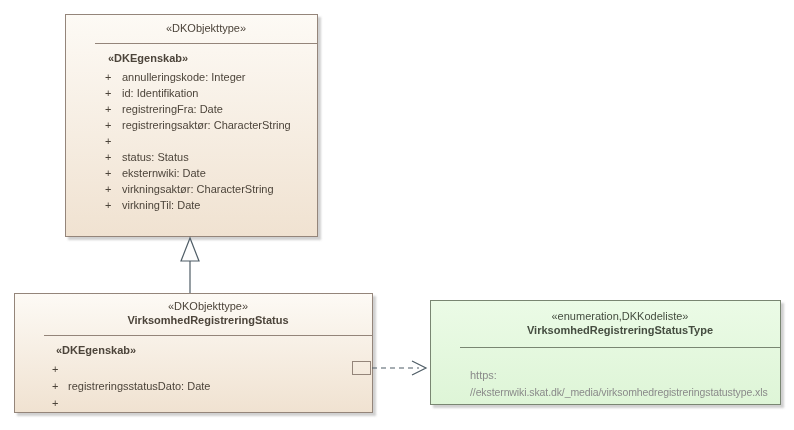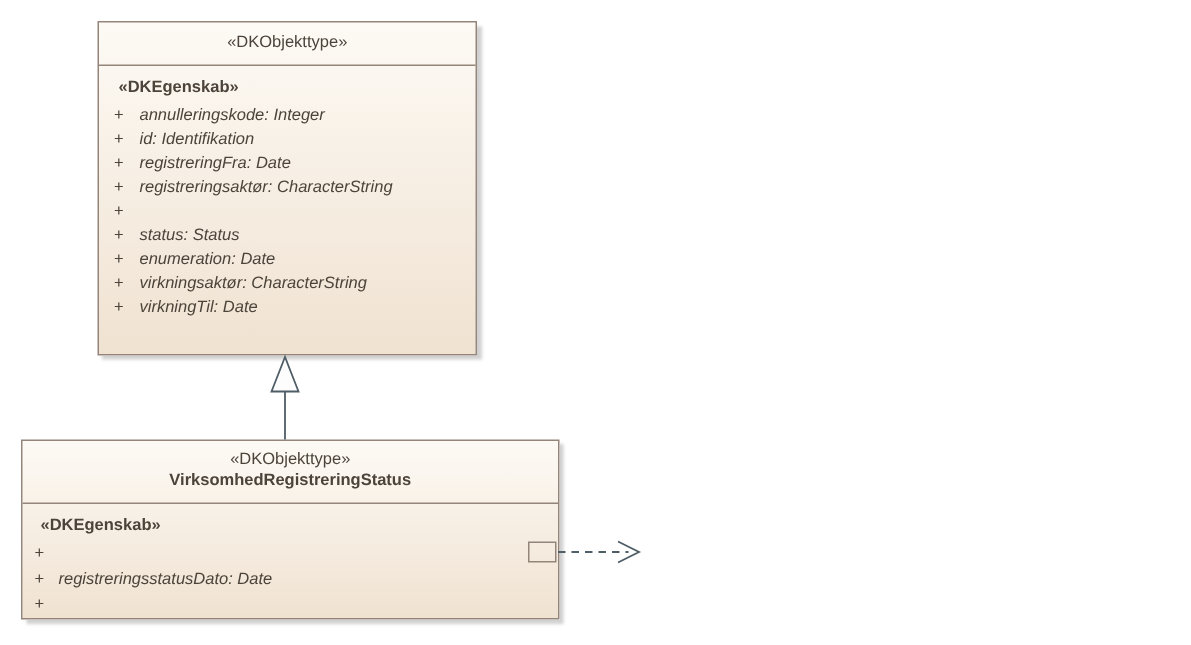--- a/index.html
+++ b/index.html
@@ -4,21 +4,21 @@
 <style>
   html,body { margin:0; padding:0; background:#ffffff; }
   * { box-sizing:border-box; }
   .canvas {
     position:relative; width:794px; height:430px; background:#ffffff;
     font-family:"Liberation Sans", sans-serif; overflow:hidden;
   }
   .uml-class {
     position:absolute; border:1px solid #94857a;
     box-shadow:3px 3px 2px rgba(150,150,150,0.45);
-    color:#4c443a; font-size:11px;
+    color:#4c443a; font-size:11px;padding-left:29px;
   }
   .beige { background:linear-gradient(to bottom, #fdfaf5 0%, #f0e2d1 100%); }
   .green {
     background:linear-gradient(to bottom, #ebfbe6 0%, #def5d7 100%);
     border-color:#798672; color:#454d40;
   }
   .hdr { text-align:center; border-bottom:1px solid #94857a; }
   .green .hdr { border-bottom-color:#798672; }
   .stereotype { line-height:14px; }
   .cls-name { font-weight:bold; line-height:15px; white-space:nowrap; }
@@ -28,21 +28,21 @@
   .cls-c .hdr { padding:8px 2px 9px; }
   .compartment { padding-top:7px; }
   .attr-heading { line-height:15px; margin-bottom:3px; white-space:nowrap;font-weight:bold; }
   .cls-a .attr-heading { padding-left:13px; }
   .cls-b .attr-heading { padding-left:12px; }
   .attr-row { display:flex; line-height:16px; white-space:nowrap; }
   .cls-b .attr-row { line-height:17px; }
   .vis { flex:0 0 auto; }
   .cls-a .vis { padding-left:10px; width:27px; }
   .cls-b .vis { padding-left:8px; width:24px; }
-  .attr-text { white-space:nowrap;font-style:italic; }
+  .attr-text { white-space:nowrap; }
   .code-body { padding:19px 4px 0 10px; color:#8a8a8a; line-height:17px; }
   .url-line { font-size:10.5px; letter-spacing:-0.1px; white-space:nowrap; }
   .connector-layer {
     position:absolute; left:0; top:0; width:794px; height:430px;
     pointer-events:none; z-index:5;
   }
 </style>
 </head>
 <body>
 
@@ -72,21 +72,21 @@
       </div>
       <div class="attr-row">
         <span class="vis">+</span>
       </div>
       <div class="attr-row">
         <span class="vis">+</span>
         <span class="attr-text">status: Status</span>
       </div>
       <div class="attr-row">
         <span class="vis">+</span>
-        <span class="attr-text">enumeration: Date</span>
+        <span class="attr-text">eksternwiki: Date</span>
       </div>
       <div class="attr-row">
         <span class="vis">+</span>
         <span class="attr-text">virkningsaktør: CharacterString</span>
       </div>
       <div class="attr-row">
         <span class="vis">+</span>
         <span class="attr-text">virkningTil: Date</span>
       </div>
     </div>
@@ -105,20 +105,30 @@
       <div class="attr-row">
         <span class="vis">+</span>
         <span class="attr-text">registreringsstatusDato: Date</span>
       </div>
       <div class="attr-row">
         <span class="vis">+</span>
       </div>
     </div>
   </div>
 
+  <div class="uml-class green cls-c" style="left:430px; top:300px; width:351px; height:105px;">
+    <div class="hdr">
+      <div class="stereotype">«enumeration,DKKodeliste»</div>
+      <div class="cls-name">VirksomhedRegistreringStatusType</div>
+    </div>
+    <div class="code-body">
+      <div>https:</div>
+      <div class="url-line">//eksternwiki.skat.dk/_media/virksomhedregistreringstatustype.xls</div>
+    </div>
+  </div>
 
   <svg class="connector-layer" viewBox="0 0 794 430">
 
     <g>
       <line x1="190" y1="293" x2="190" y2="261" stroke="#4F5D66" stroke-width="1.2"></line>
       <polygon points="190,238 181,261 199,261" fill="#fdfdfd" stroke="#4F5D66" stroke-width="1.2"></polygon>
     </g>
 
     <g>
       <rect x="352.5" y="361.5" width="18" height="13" fill="none" stroke="#94857a" stroke-width="1"></rect>

